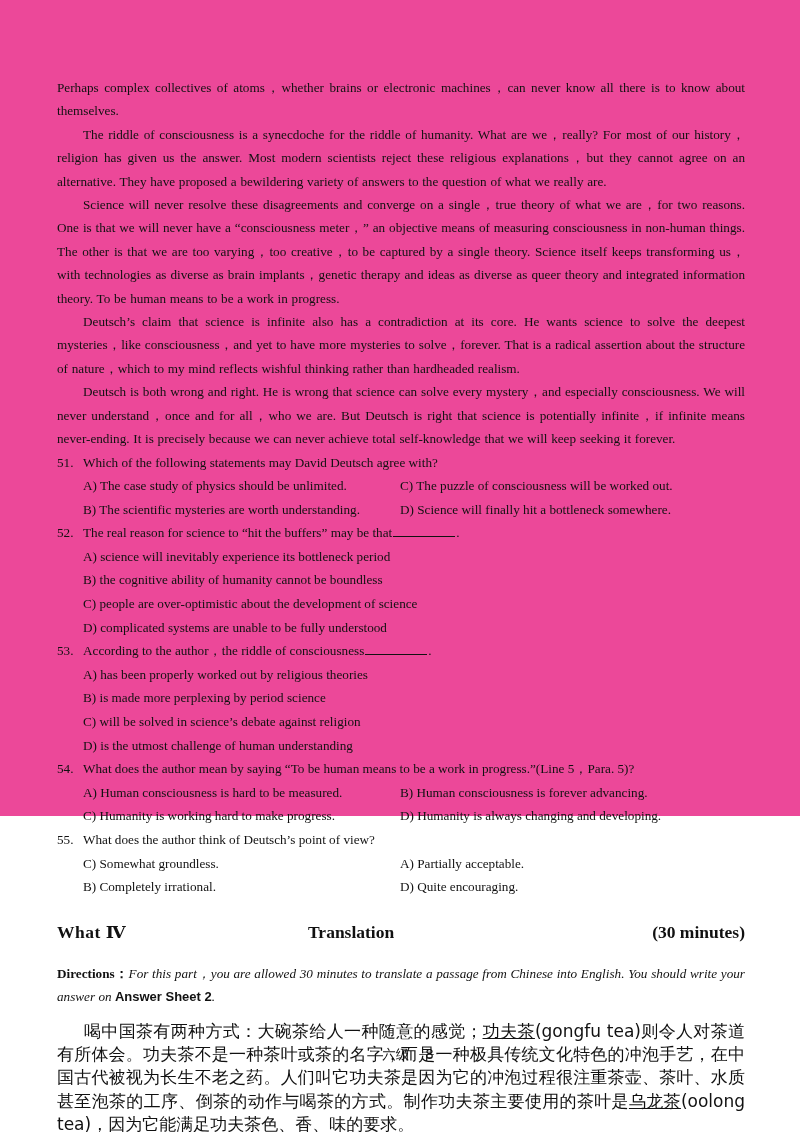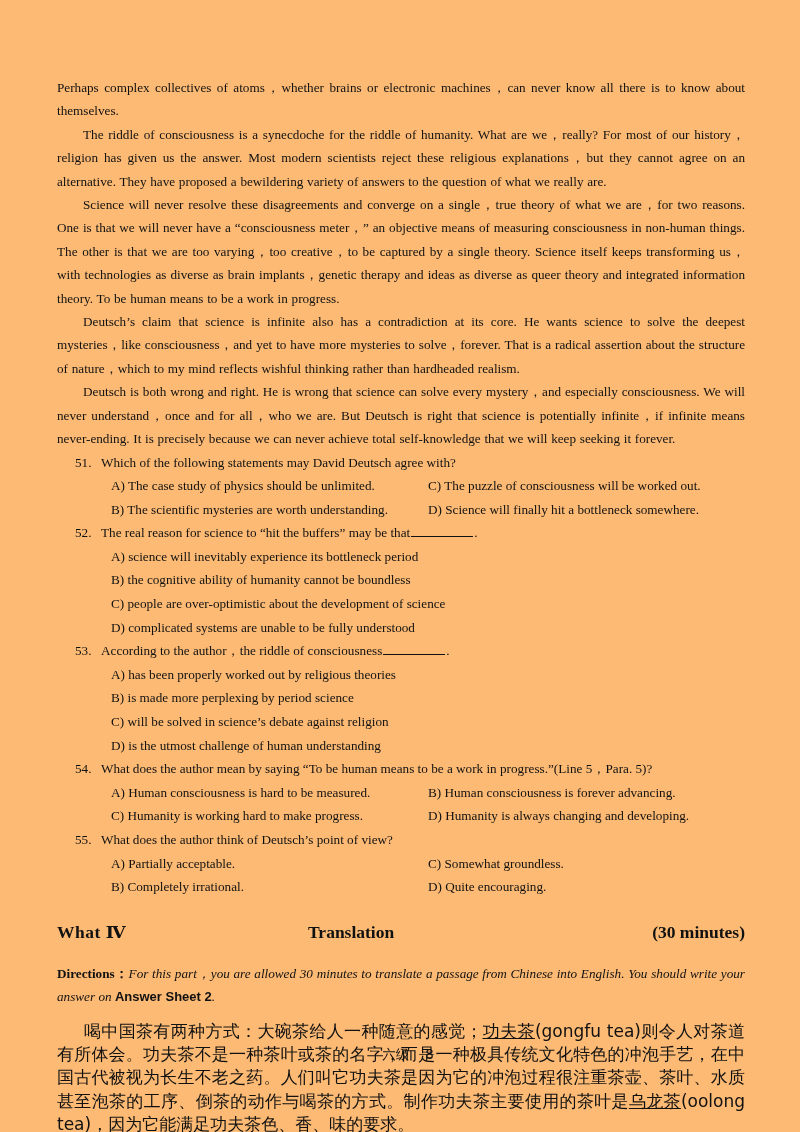--- a/index.html
+++ b/index.html
@@ -12,22 +12,22 @@
     height: 1132px;
     font-family: "Liberation Serif", "DejaVu Serif", serif;
     color: #111111;
     position: relative;
     overflow: hidden;
   }
   .page {
     position: absolute;
     left: 0; top: 0;
     width: 800px;
-    height: 1132px;
-    background: #fdba74;
+    height: 816px;
+    background: #ec4899;
   }
   .content {
     position: absolute;
     left: 57px;
     top: 76px;
     width: 688px;
   }
 
   
   .para {
@@ -49,40 +49,38 @@
     line-height: 23.6px;
   }
   .qstem {
     display: flex;
     align-items: baseline;
     white-space: nowrap;
   }
   .qnum {
     width: 26px;
     flex: 0 0 26px;
-    margin-left: 18px;
   }
   .qtext {
     flex: 1 1 auto;
     white-space: normal;
   }
   .blank {
     display: inline-block;
     width: 62px;
     border-bottom: 1.1px solid #111;
     height: 0.85em;
     vertical-align: baseline;
     margin: 0 1px;
   }
   .opts-stack {
     margin-left: 26px;
   }
   .opt {
     line-height: 23.6px;
-    margin-left: 28px;
   }
   .opts-grid {
     margin-left: 26px;
     display: grid;
     grid-template-columns: 317px 1fr;
     column-gap: 0px;
   }
   .opts-grid .opt { line-height: 23.6px; }
 
   
@@ -208,22 +206,22 @@
           <div class="opt">D) Humanity is always changing and developing.</div>
         </div>
       </div>
 
       <div>
         <div class="qstem">
           <span class="qnum">55.</span>
           <span class="qtext">What does the author think of Deutsch’s point of view?</span>
         </div>
         <div class="opts-grid">
+          <div class="opt">C) Somewhat groundless.</div>
           <div class="opt">A) Partially acceptable.</div>
-          <div class="opt">C) Somewhat groundless.</div>
           <div class="opt">B) Completely irrational.</div>
           <div class="opt">D) Quite encouraging.</div>
         </div>
       </div>
 
     </div>
 
     <div class="part-head">
       <span class="part-left">What Ⅳ</span>
       <span class="part-mid">Translation</span>

